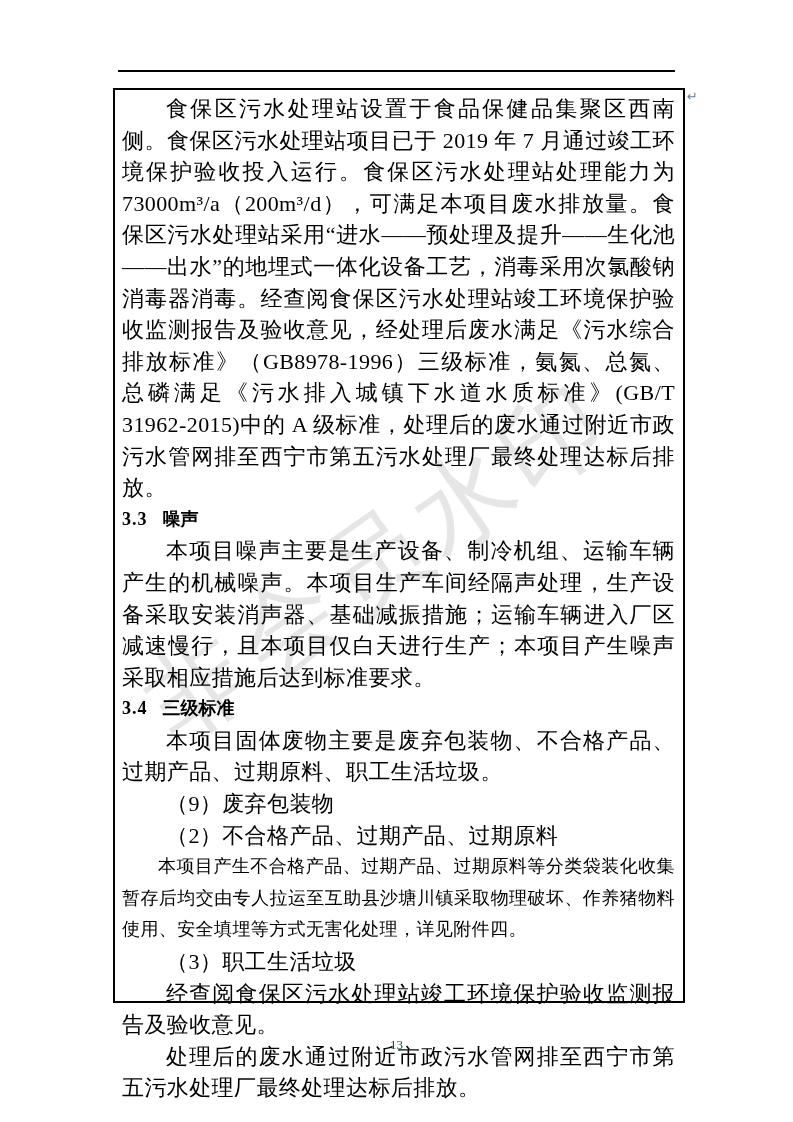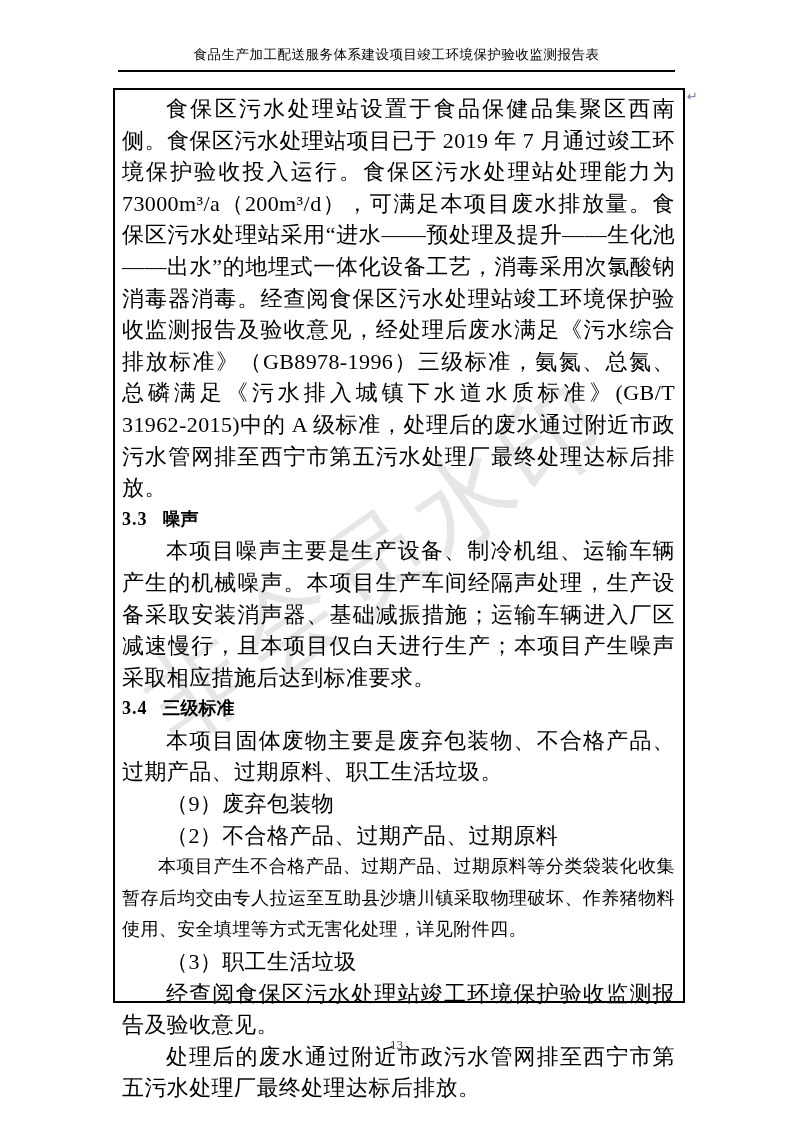--- a/index.html
+++ b/index.html
@@ -103,21 +103,20 @@
     text-align: center;
     font-size: 13px;
     color: #14532d;
   }
 </style>
 </head>
 <body>
 
 <div class="page">
 
-  <div class="running-head">食品生产加工配送服务体系建设项目竣工环境保护验收监测报告表</div>
 
   <div class="head-rule"></div>
 
   <div class="watermark">非会员水印</div>
 
   <span class="para-mark">↵</span>
 
   <div class="content-box">
 
   <p class="para">食保区污水处理站设置于食品保健品集聚区西南侧。食保区污水处理站项目已于 2019 年 7 月通过竣工环境保护验收投入运行。食保区污水处理站处理能力为 73000m³/a（200m³/d），可满足本项目废水排放量。食保区污水处理站采用“进水——预处理及提升——生化池——出水”的地埋式一体化设备工艺，消毒采用次氯酸钠消毒器消毒。经查阅食保区污水处理站竣工环境保护验收监测报告及验收意见，经处理后废水满足《污水综合排放标准》（GB8978-1996）三级标准，氨氮、总氮、总磷满足《污水排入城镇下水道水质标准》(GB/T 31962-2015)中的 A 级标准，处理后的废水通过附近市政污水管网排至西宁市第五污水处理厂最终处理达标后排放。</p>

